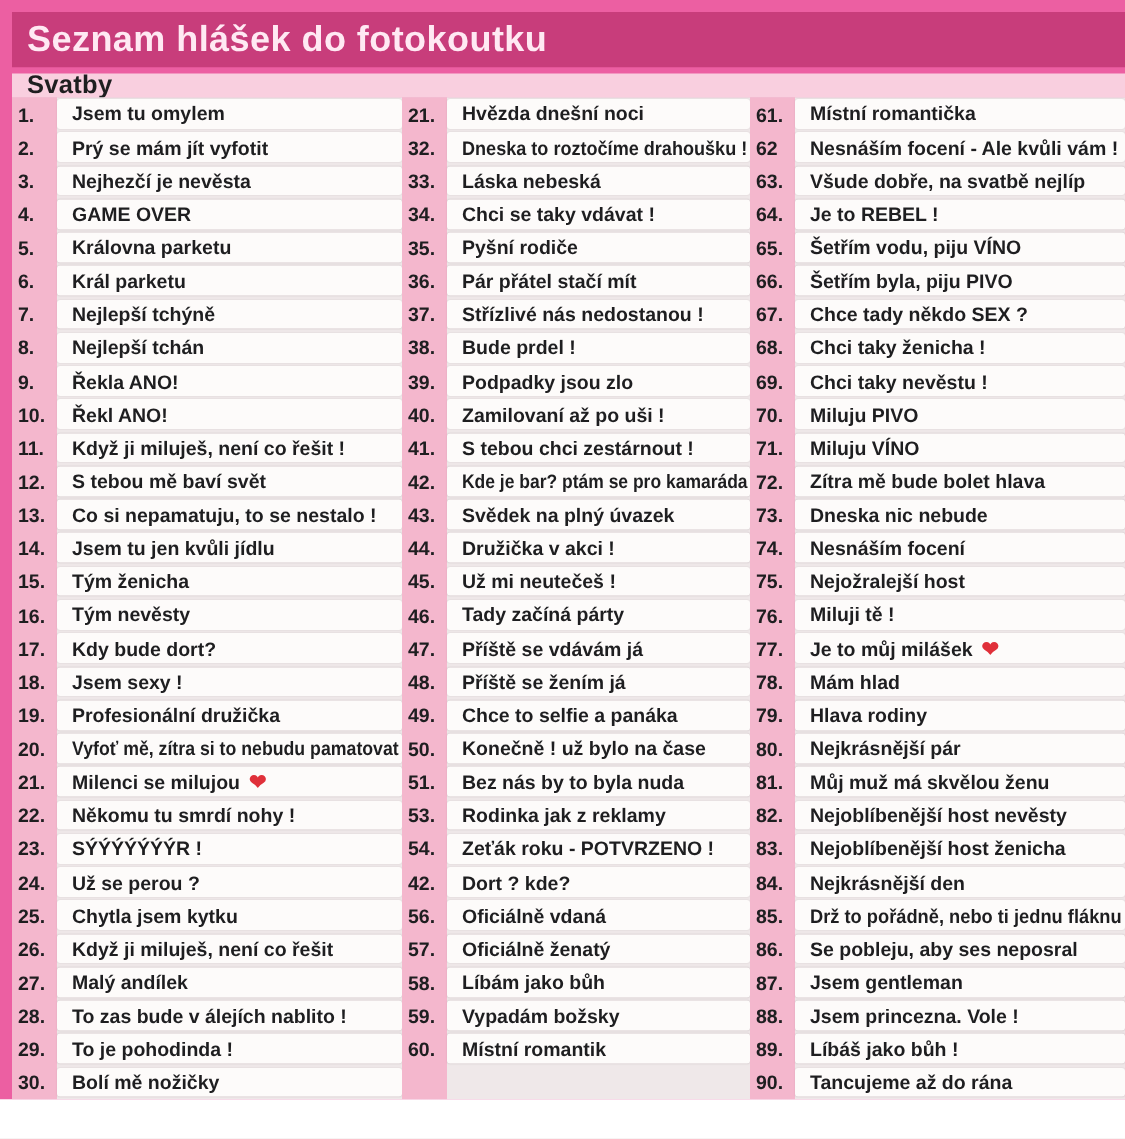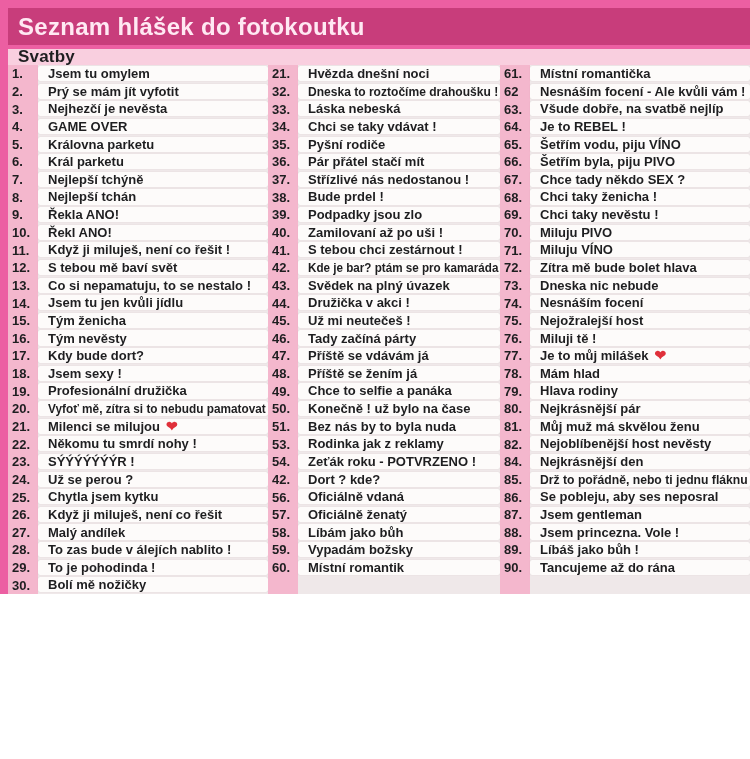--- a/index.html
+++ b/index.html
@@ -1,17 +1,17 @@
 <!DOCTYPE html>
 <html style="--border-pink: #ec5fa2; --header-pink: #c83d7b; --title-text: #ffe9f3; --band-light-pink: #f9cfdf; --number-strip-pink: #f4b7cd; --row-gap: #efe8e9; --box-white: #fdfbfa; --text-dark: #1e1e20; --heart-red: #e0303a;"><head>
 <meta charset="utf-8">
 <style>
   html, body { margin: 0; padding: 0; }
   .page {
-    width: 750px; height: 594px;
+    width: 750px; height: 733px;
     box-sizing: border-box;
     background: var(--border-pink);
     padding: 8px 0 0 8px;
     display: flex; flex-direction: column;
     font-family: "Liberation Sans", sans-serif;
     overflow: hidden;
   }
   .header {
     height: 37px; flex: 0 0 37px;
     background: var(--header-pink);
@@ -656,20 +656,26 @@
     </span>
   </div>
 
   <div class="row">
     <span class="num">82.</span>
     <span class="box">
       <span class="txt">Nejoblíbenější host nevěsty</span>
     </span>
   </div>
 
+  <div class="row">
+    <span class="num">83.</span>
+    <span class="box">
+      <span class="txt">Nejoblíbenější host ženicha</span>
+    </span>
+  </div>
 
   <div class="row">
     <span class="num">84.</span>
     <span class="box">
       <span class="txt">Nejkrásnější den</span>
     </span>
   </div>
 
   <div class="row">
     <span class="num">85.</span>

